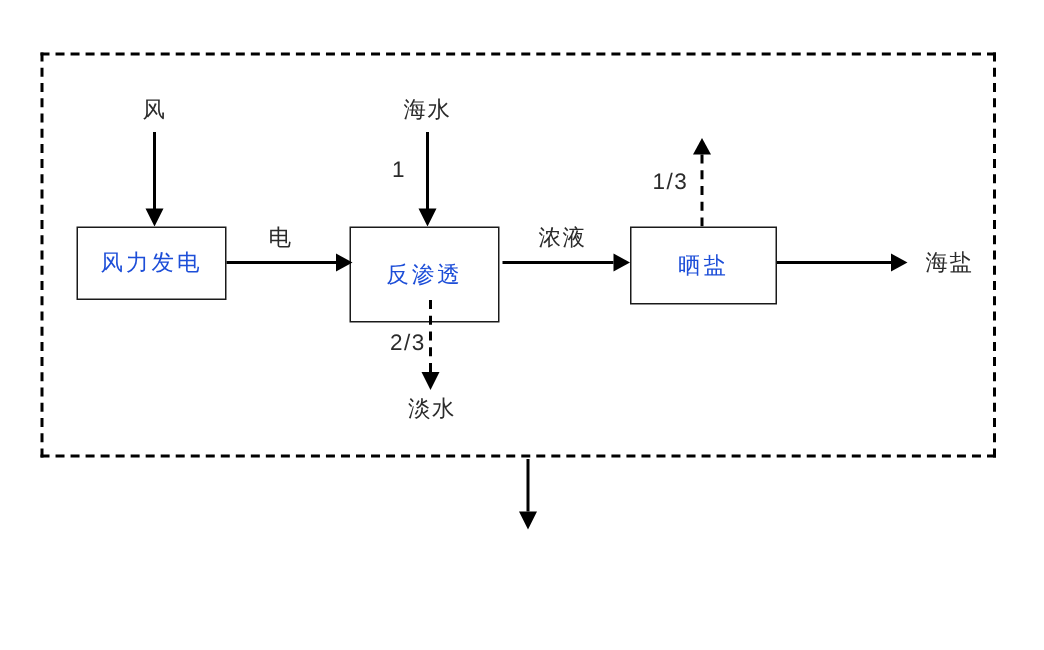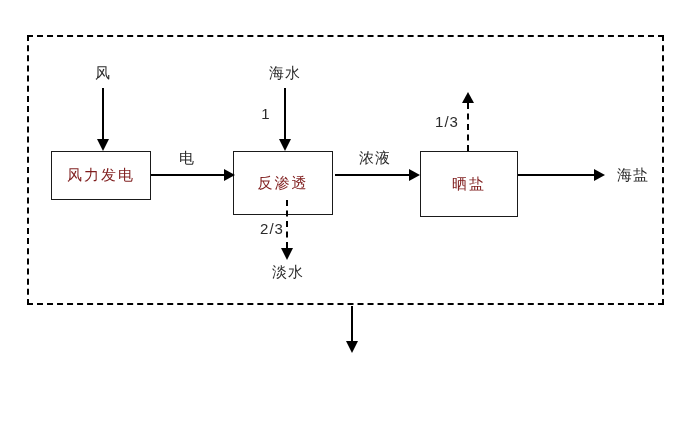--- a/index.html
+++ b/index.html
@@ -8,25 +8,25 @@
     font-family:"Liberation Sans","DejaVu Sans",sans-serif;
     color:#2b2b2b;overflow:hidden;
   }
   .boundary{
     position:absolute;left:27px;top:35px;width:637px;height:270px;
     border:2px dashed #000;box-sizing:border-box;background:transparent;
   }
   .pbox{
     position:absolute;border:1.5px solid #1a1a1a;box-sizing:border-box;
     display:flex;align-items:center;justify-content:center;
-    font-size:15px;letter-spacing:2px;background:#fff;color:#7f1d1d;
+    font-size:15px;letter-spacing:2px;background:#fff;color:#1d4ed8;
   }
   .box-wind{left:51px;top:151px;width:100px;height:49px;}
   .box-ro{left:233px;top:151px;width:100px;height:64px;}
-  .box-salt{left:420px;top:151px;width:98px;height:66px;}
+  .box-salt{left:420px;top:151px;width:98px;height:52px;}
   .lbl{position:absolute;font-size:15px;text-align:center;letter-spacing:1px;color:#2b2b2b;white-space:nowrap;}
   .lbl-wind{left:88px;top:64px;width:30px;}
   .lbl-seawater{left:255px;top:64px;width:60px;}
   .lbl-evap{left:408px;top:65px;width:120px;}
   .lbl-elec{left:170px;top:149px;width:34px;}
   .lbl-one{left:256px;top:105px;width:20px;}
   .lbl-onethird{left:430px;top:113px;width:34px;}
   .lbl-brine{left:345px;top:149px;width:60px;}
   .lbl-twothirds{left:256px;top:220px;width:32px;}
   .lbl-fresh{left:258px;top:263px;width:60px;}

